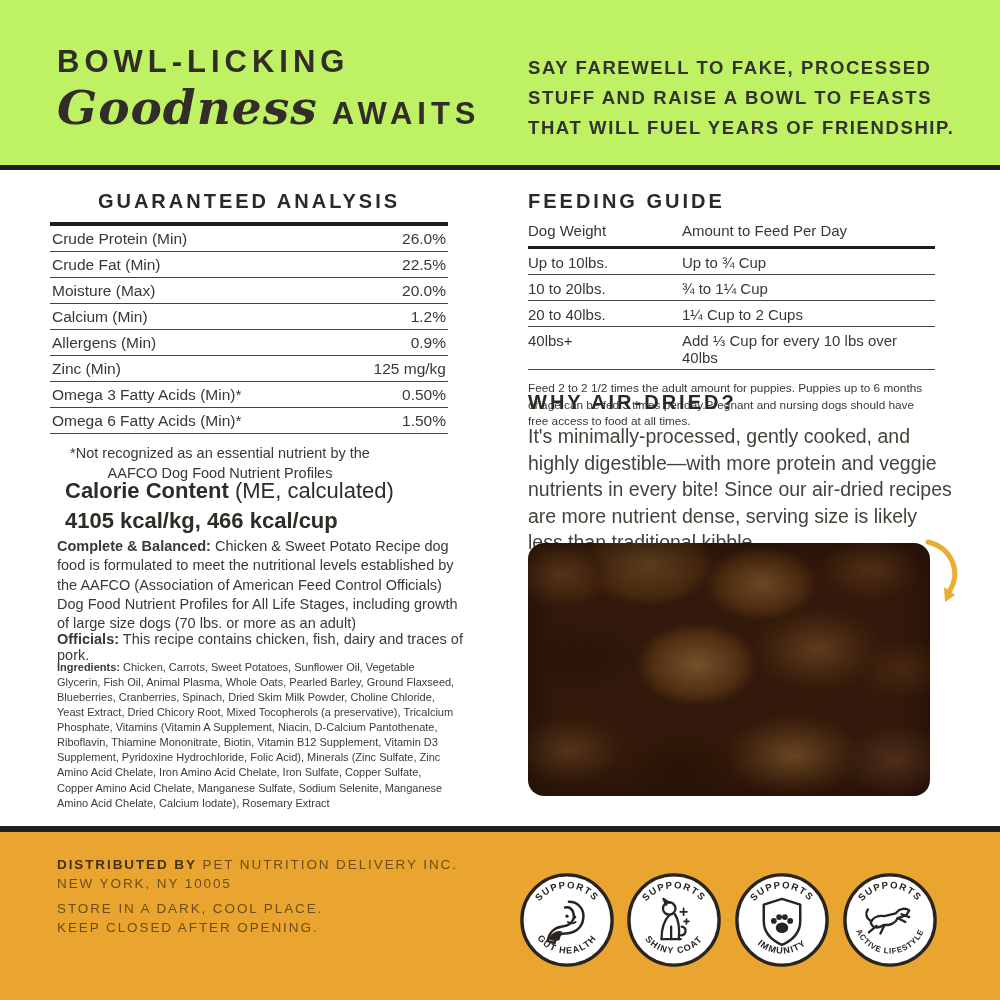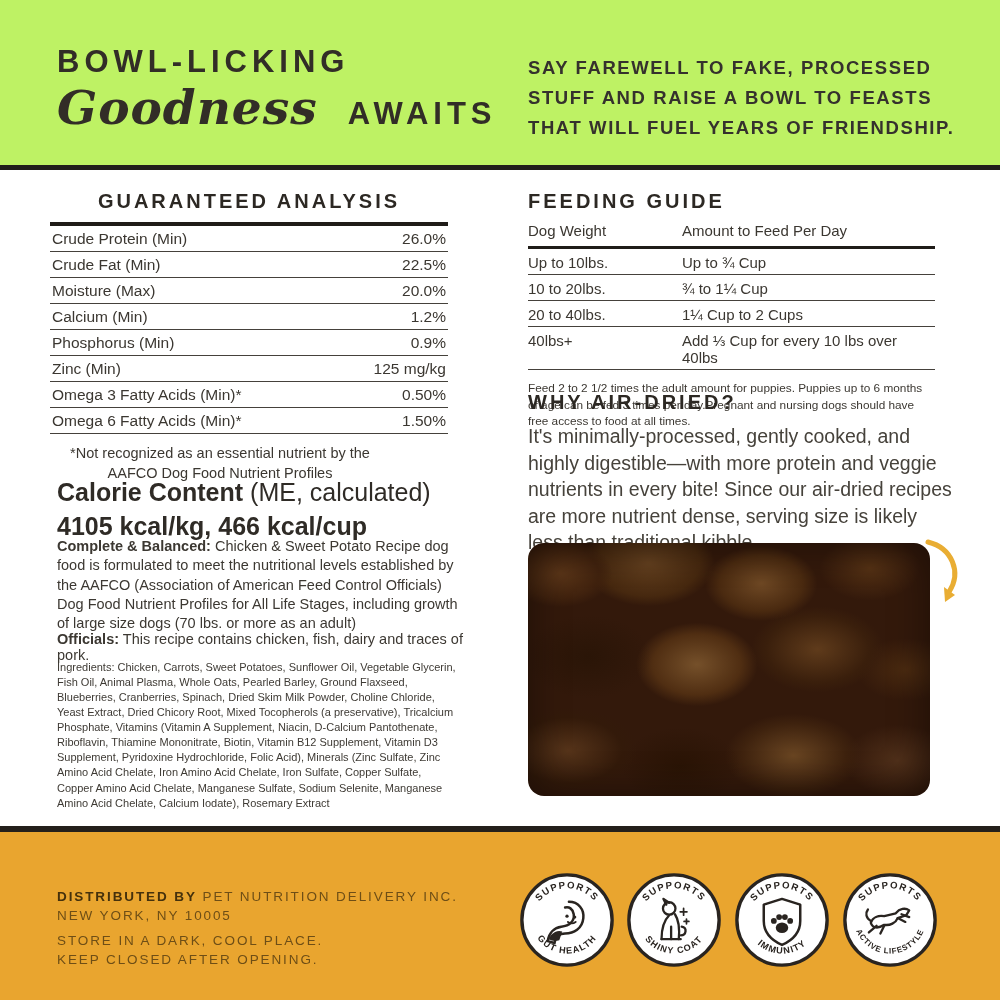--- a/index.html
+++ b/index.html
@@ -4,46 +4,46 @@
 <style>
   html,body{margin:0;padding:0;background:#ffffff;}
   #canvas{position:relative;width:1000px;height:1000px;background:#ffffff;overflow:hidden;
           font-family:"Liberation Sans", sans-serif;}
 
   
   .top-band{position:absolute;left:0;top:0;width:1000px;height:165px;background:#bef264;
             border-bottom:5px solid #211e1b;box-sizing:content-box;}
   .brand{position:absolute;left:57px;top:44px;color:#322d27;}
   .brand-line1{font-size:31px;font-weight:bold;letter-spacing:5px;}
-  .brand-line2{margin-top:4px;display:flex;align-items:baseline;gap:30px;}
+  .brand-line2{margin-top:4px;display:flex;align-items:baseline;gap:14px;}
   .brand-script{font-family:"DejaVu Serif", serif;font-style:italic;font-weight:bold;
                 font-size:47px;letter-spacing:1px;line-height:1;}
   .brand-awaits{font-size:31px;font-weight:bold;letter-spacing:5px;}
   .tagline{position:absolute;left:528px;top:53px;width:430px;font-size:18.5px;font-weight:bold;
            letter-spacing:1.6px;line-height:1.62;color:#35312d;}
 
   
   .sec-heading{font-size:20px;font-weight:bold;letter-spacing:3px;color:#2c2823;}
 
   
   .ga{position:absolute;left:50px;top:190px;width:398px;text-align:center;}
   .ga-table{margin-top:9px;border-top:4px solid #1f1c18;}
   .ga-row{display:flex;justify-content:space-between;align-items:baseline;
           padding:4px 2px 3px 2px;border-bottom:1.6px solid #45413b;
           font-size:15.5px;color:#3b3731;}
   .ga-footnote{margin-top:9px;font-size:14.5px;line-height:1.4;color:#3b3731;width:340px;}
 
-  .calorie{position:absolute;left:57px;top:476px;font-size:25px;color:#2f2b26;line-height:1.35;}
+  .calorie{position:absolute;left:65px;top:476px;font-size:22px;color:#2f2b26;line-height:1.35;}
   .calorie .b{font-weight:bold;}
 
   .cb{position:absolute;left:57px;top:537px;width:404px;font-size:14.5px;line-height:1.33;color:#3c3832;}
   .cb .b, .allergens .b{font-weight:bold;}
   .allergens{position:absolute;left:57px;top:631px;width:420px;font-size:14.5px;color:#3c3832;}
   .ingredients{position:absolute;left:57px;top:660px;width:402px;font-size:11px;line-height:1.37;color:#3e3a34;}
-  .ingredients .b{font-weight:normal;margin-top:20px;}
+  .ingredients .b{font-weight:bold;margin-top:20px;}
 
   
   .fg{position:absolute;left:528px;top:190px;width:407px;}
   .fg-headrow{display:flex;margin-top:9px;padding-bottom:7px;font-size:15px;color:#3b3731;}
   .fg-c1{width:154px;flex:none;}
   .fg-table{border-top:3.5px solid #1f1c18;}
   .fg-row{display:flex;padding:4.5px 0 3.5px 0;border-bottom:1.5px solid #45413b;
           font-size:15px;color:#3b3731;}
   .fg-note{margin-top:10px;font-size:11.8px;line-height:1.4;color:#3c3832;width:400px;}
 
@@ -65,21 +65,21 @@
       radial-gradient(ellipse 70px 45px at 94% 50%, #4a2a10 0%, rgba(0,0,0,0) 70%),
       radial-gradient(ellipse 90px 55px at 10% 82%, #56341a 0%, #331a0a 60%, rgba(0,0,0,0) 78%),
       radial-gradient(ellipse 85px 55px at 38% 88%, #2a1405 0%, rgba(0,0,0,0) 70%),
       radial-gradient(ellipse 90px 55px at 66% 84%, #694522 0%, #3e220e 58%, rgba(0,0,0,0) 76%),
       radial-gradient(ellipse 75px 50px at 92% 86%, #50301a 0%, rgba(0,0,0,0) 72%);
     box-shadow:inset 0 0 40px rgba(0,0,0,0.45);}
 
   
   .bottom-band{position:absolute;left:0;top:826px;width:1000px;height:174px;background:#e9a52f;
                border-top:6px solid #24201b;box-sizing:border-box;}
-  .footer-text{position:absolute;left:57px;top:888px;font-size:13.5px;letter-spacing:1.9px;
+  .footer-text{position:absolute;left:57px;top:856px;font-size:13.5px;letter-spacing:1.9px;
                color:#6e4e16;line-height:1.38;}
   .footer-text .b{font-weight:bold;color:#45310c;}
   .footer-gap{height:7px;}
 
   .badge{position:absolute;top:872px;width:96px;height:96px;}
   .badge svg{display:block;}
   .badge-text{font-family:"Liberation Sans", sans-serif;font-weight:bold;fill:#292420;}
 </style>
 </head>
 <body>
@@ -110,21 +110,21 @@
         </div>
       <div class="ga-row">
           <span>Moisture (Max)</span>
           <span>20.0%</span>
         </div>
       <div class="ga-row">
           <span>Calcium (Min)</span>
           <span>1.2%</span>
         </div>
       <div class="ga-row">
-          <span>Phosphorus (Min)</span>
+          <span>Allergens (Min)</span>
           <span>0.9%</span>
         </div>
       <div class="ga-row">
           <span>Zinc (Min)</span>
           <span>125 mg/kg</span>
         </div>
       <div class="ga-row">
           <span>Omega 3 Fatty Acids (Min)*</span>
           <span>0.50%</span>
         </div>

